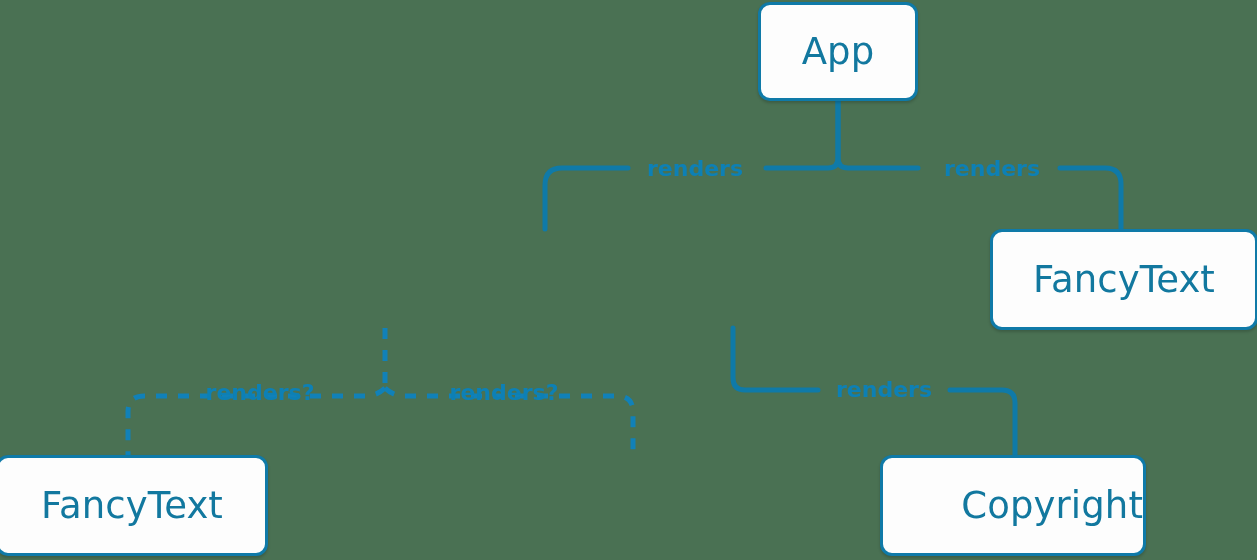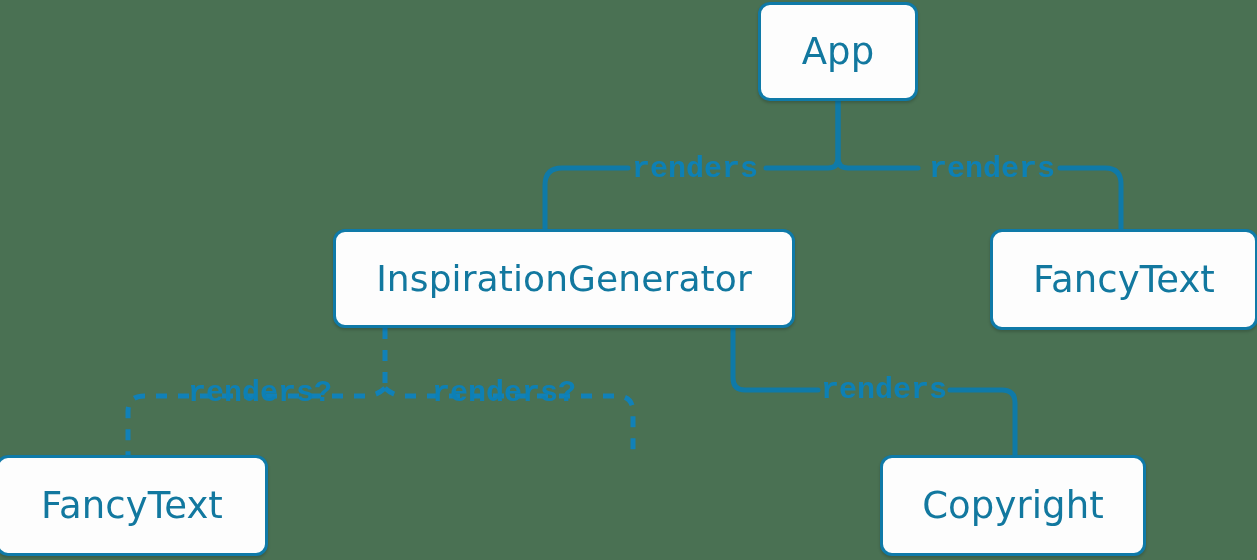--- a/index.html
+++ b/index.html
@@ -41,35 +41,34 @@
     color: #12789f;
     font-size: 37px;
     font-weight: 400;
     letter-spacing: 0.1px;
     white-space: nowrap;
     line-height: 1;
   }
   .edge-label {
     position: absolute;
     color: #0d80b5;
-    font-size: 30px;
+    font-size: 22px;
     font-weight: 600;
     white-space: nowrap;
     line-height: 1;
     transform: translate(-50%, -50%);
-    font-family: Liberation Mono, monospace;
   }
 
   
   #node-app          { left: 758px;  top: 2px;   width: 160px; height: 99px; }
   #node-inspiration  { left: 333px;  top: 229px; width: 462px; height: 99px; }
   #node-fancytext-r  { left: 990px;  top: 229px; width: 268px; height: 101px; }
   #node-fancytext-b  { left: -4px;   top: 455px; width: 272px; height: 101px; }
   #node-color        { left: 538px;  top: 452px; width: 182px; height: 102px; }
-  #node-copyright    { left: 880px;  top: 455px; width: 266px; height: 101px; }
+  #node-copyright    { left: 880px;  top: 455px; width: 266px; height: 101px; justify-content: flex-end; }
 
   #node-inspiration .node-label { font-size: 36px; }
 </style>
 </head>
 <body>
 
 <div id="diagram-root">
 
   <svg id="edge-layer" viewBox="0 0 1257 560" xmlns="http://www.w3.org/2000/svg">
 
@@ -101,23 +100,20 @@
   <div class="edge-label" style="left:260px; top:393px;">renders?</div>
 
   <div class="edge-label" style="left:504px; top:393px;">renders?</div>
 
   <div class="edge-label" style="left:884px; top:390px;">renders</div>
 
   <div class="node" id="node-app">
     <span class="node-label">App</span>
   </div>
 
-  <div class="node" id="node-inspiration">
-    <span class="node-label">InspirationGenerator</span>
-  </div>
 
   <div class="node" id="node-fancytext-r">
     <span class="node-label">FancyText</span>
   </div>
 
   <div class="node" id="node-fancytext-b">
     <span class="node-label">FancyText</span>
   </div>
 
 

